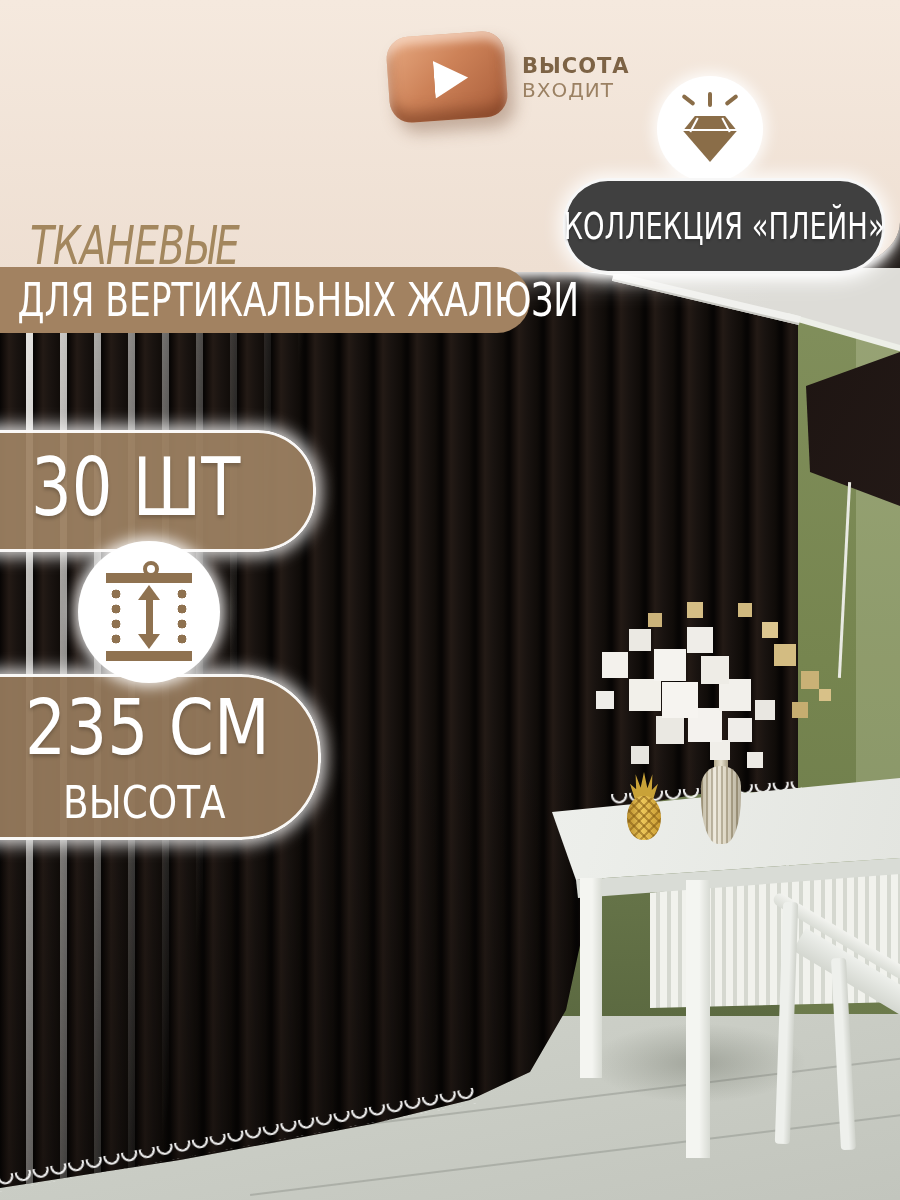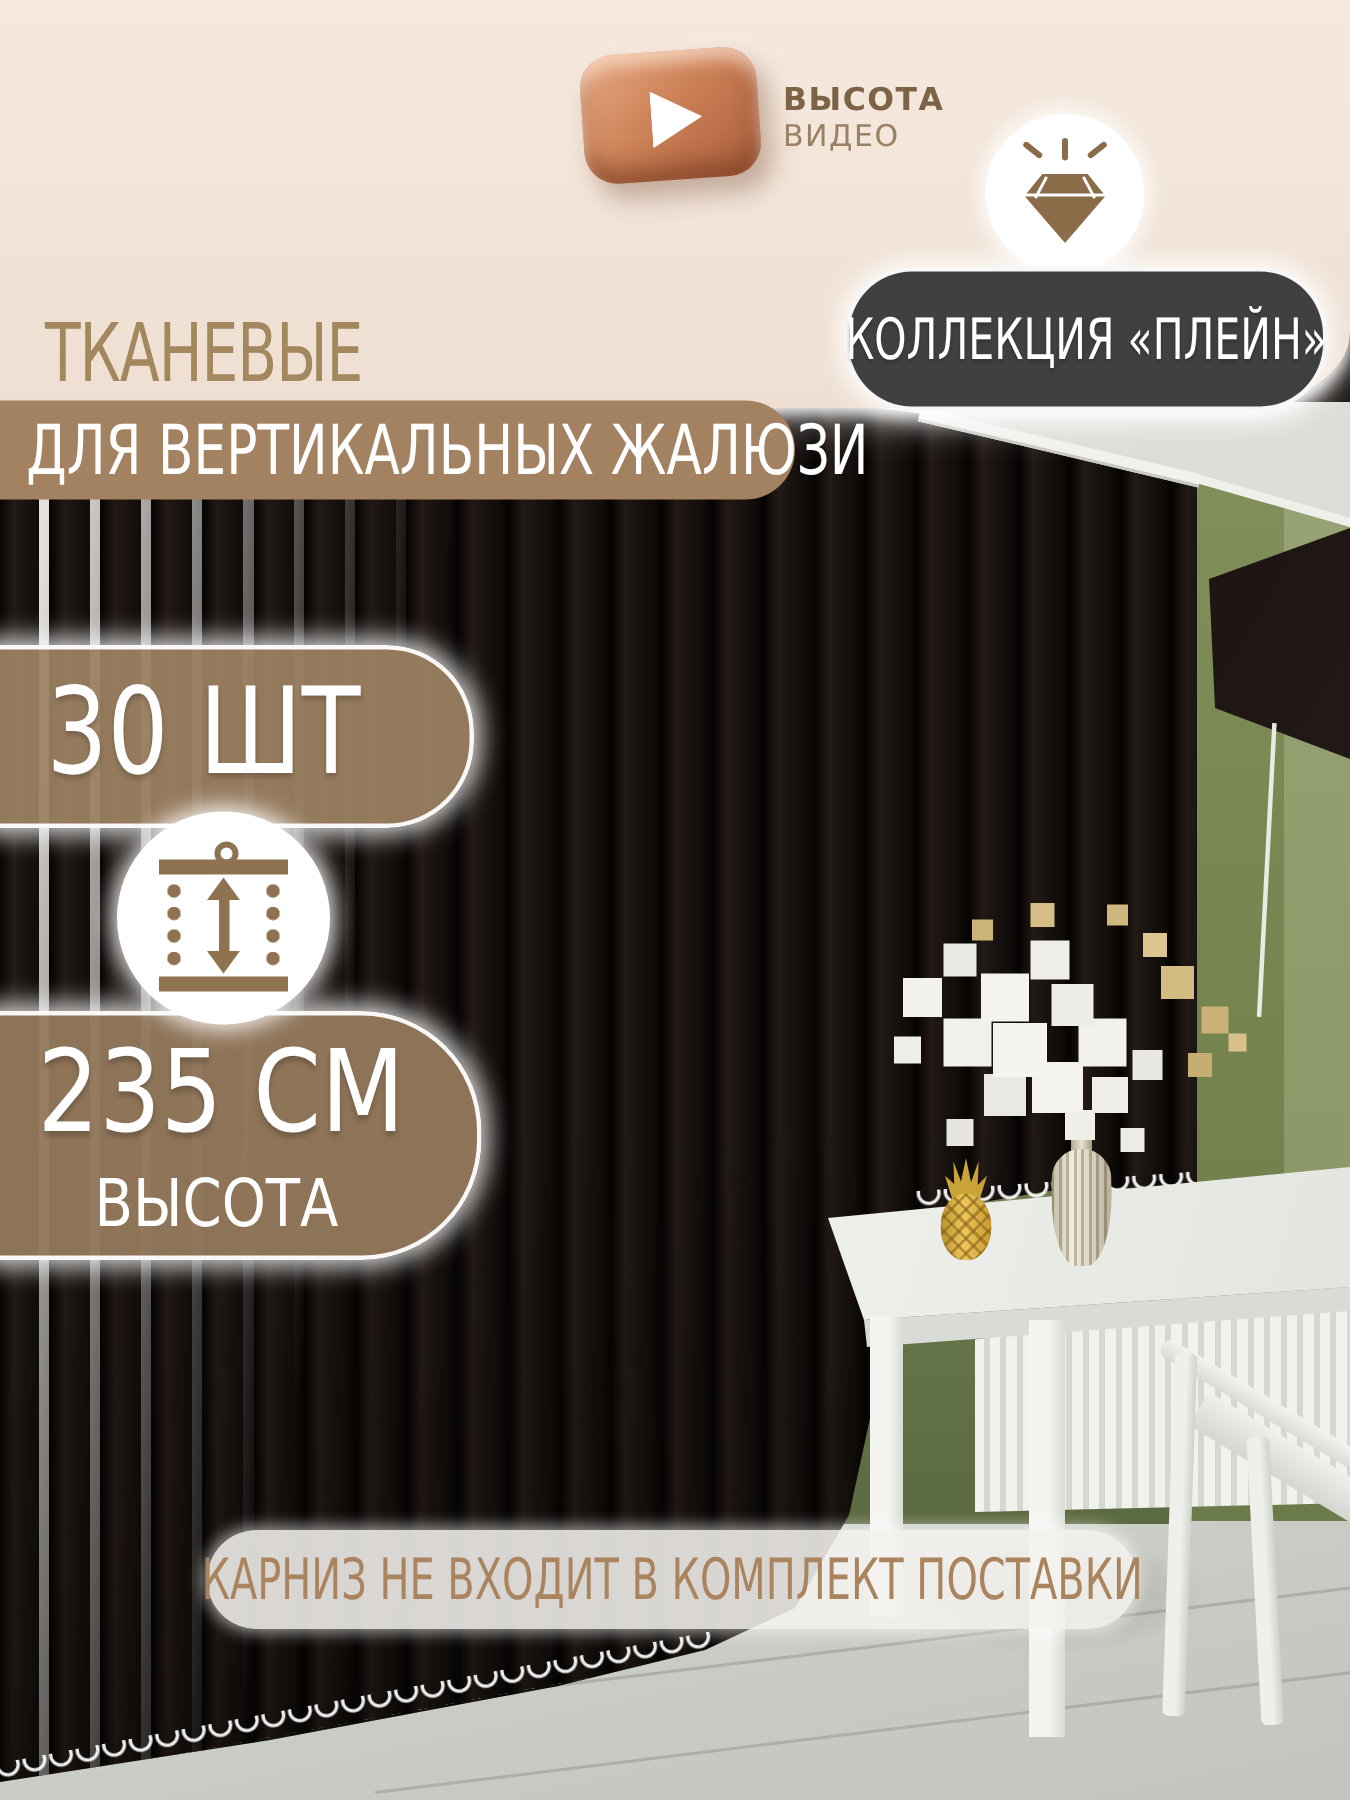--- a/index.html
+++ b/index.html
@@ -100,21 +100,21 @@
 
   
   .header-band{left:0;top:0;width:900px;height:272px;z-index:20;
         background:linear-gradient(180deg,#f5e9de 0%,#eedfd2 100%);
         border-bottom-right-radius:80px 50px;
         box-shadow:0 3px 10px rgba(255,255,255,.95),0 10px 26px rgba(255,255,255,.45);}
   .cond{display:inline-block;white-space:nowrap;transform-origin:left center;}
   .title-main{left:26px;top:78px;z-index:21;color:#a3875e;font-size:116px;font-weight:400;
         letter-spacing:-3px;line-height:1;z-index:21;}
   .title-main .cond{transform:scaleX(.72);}
-  .title-sub{left:30px;top:204px;color:#a3875e;font-size:54px;font-weight:400;letter-spacing:-1px;z-index:21;}
+  .title-sub{left:30px;top:214px;color:#a3875e;font-size:54px;font-weight:400;letter-spacing:-1px;z-index:21;font-style:italic;}
   .title-sub .cond{transform:scaleX(.72);}
 
   .banner{left:-20px;top:267px;width:550px;height:66px;z-index:22;background:#a28261;
         border-radius:0 33px 33px 0;display:flex;align-items:center;}
   .banner-text{color:#fff;font-size:46px;font-weight:400;padding-left:50px;}
   .banner .cond{transform:scaleX(.75);}
 
   .video-badge{left:388px;top:28px;width:240px;height:100px;z-index:22;}
   .play-btn{position:absolute;left:0;top:6px;width:118px;height:86px;border-radius:22px;
         transform:rotate(-4deg);
@@ -230,21 +230,21 @@
 
   <div class="abs banner">
     <span class="banner-text cond">ДЛЯ ВЕРТИКАЛЬНЫХ ЖАЛЮЗИ</span>
   </div>
 
   <div class="abs video-badge">
     <div class="play-btn">
       <div class="play-tri"></div>
     </div>
     <div class="video-l1">ВЫСОТА</div>
-    <div class="video-l2">ВИДЕО</div>
+    <div class="video-l2">ВХОДИТ</div>
   </div>
 
   <div class="abs diamond-circle">
     <div class="ray ray-c"></div>
     <div class="ray ray-l"></div>
     <div class="ray ray-r"></div>
     <div class="gem"></div>
     <div class="gem-line-h"></div>
     <div class="gem-line-l"></div>
     <div class="gem-line-r"></div>
@@ -269,17 +269,14 @@
       <div class="tri-dn"></div>
       <div class="bar-bot"></div>
     </div>
   </div>
 
   <div class="abs height-pill">
     <span class="height-val cond">235 СМ</span>
     <span class="height-lab cond">ВЫСОТА</span>
   </div>
 
-  <div class="abs note-pill">
-    <span class="cond">КАРНИЗ НЕ ВХОДИТ В КОМПЛЕКТ ПОСТАВКИ</span>
-  </div>
 
 </div>
 
 </body></html>

